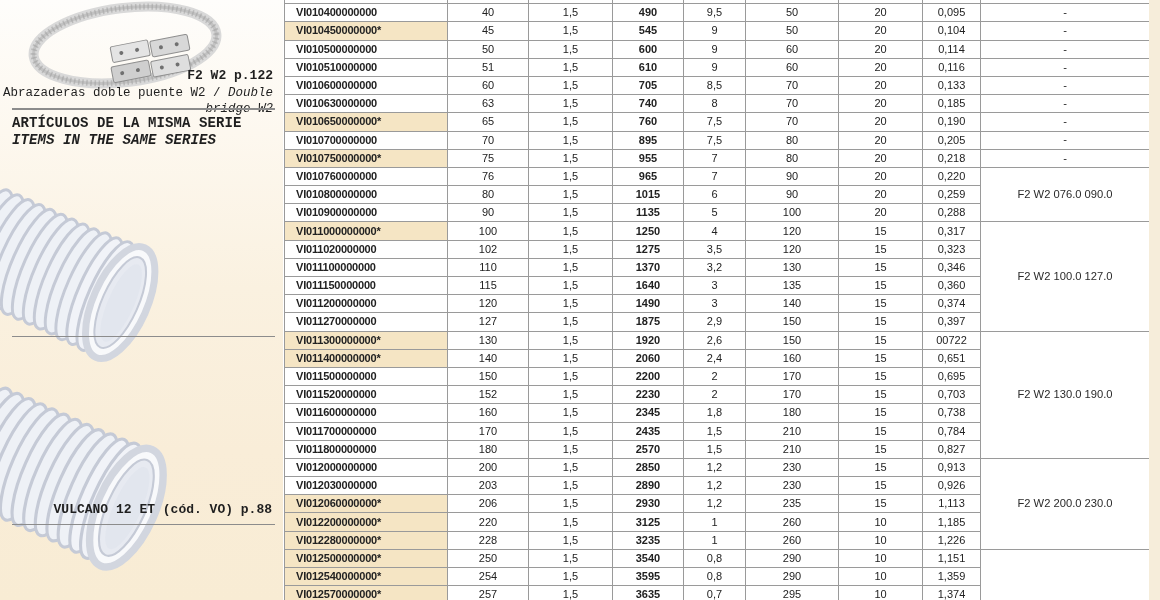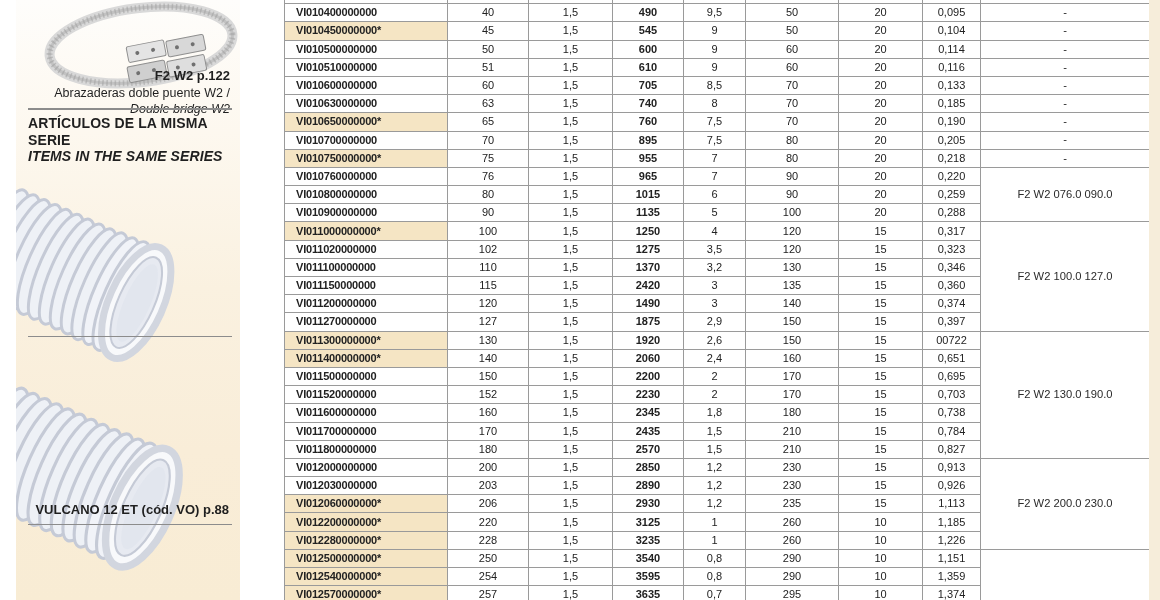--- a/index.html
+++ b/index.html
@@ -2,22 +2,23 @@
 <html style="--hl: #f5e5c4;"><head>
 <meta charset="utf-8">
 <style>
   html,body{margin:0;padding:0;}
   body{
     width:1160px;height:600px;overflow:hidden;position:relative;
     background:#ffffff;font-family:"Liberation Sans",sans-serif;color:#1f1f1f;
   }
   
   .sidebar{
-    position:absolute;left:16px;top:0;width:224px;height:600px;overflow:hidden;
+    position:absolute;left:0;top:0;width:283px;height:600px;overflow:hidden;
     background:linear-gradient(180deg,#fefdfb 0%,#fdf8ef 22%,#faf1e0 48%,#f9edd8 75%,#f8ecd4 100%);
+    font-family:Liberation Mono, monospace;
   }
   .clamp-svg{position:absolute;left:10px;top:0px;}
   .clamp-caption{position:absolute;right:10px;top:68px;text-align:right;line-height:1.25;}
   .clamp-ref{font-weight:bold;font-size:13px;}
   .clamp-sub{font-size:12.5px;margin-top:2px;}
   .italic{font-style:italic;}
   .rule{position:absolute;left:12px;right:8px;height:0;border-top:2px solid #8c8c8c;}
   .rule-1{top:108px;}
   .rule-2{top:336px;border-top-width:1.5px;}
   .rule-3{top:524px;border-top-width:1.5px;}
@@ -303,21 +304,21 @@
           <td class="w">1370</td>
           <td>3,2</td>
           <td>130</td>
           <td>15</td>
           <td>0,346</td>
         </tr>
         <tr>
           <td class="code">VI011150000000</td>
           <td>115</td>
           <td>1,5</td>
-          <td class="w">2420</td>
+          <td class="w">1640</td>
           <td>3</td>
           <td>135</td>
           <td>15</td>
           <td>0,360</td>
         </tr>
         <tr>
           <td class="code">VI011200000000</td>
           <td>120</td>
           <td>1,5</td>
           <td class="w">1490</td>

